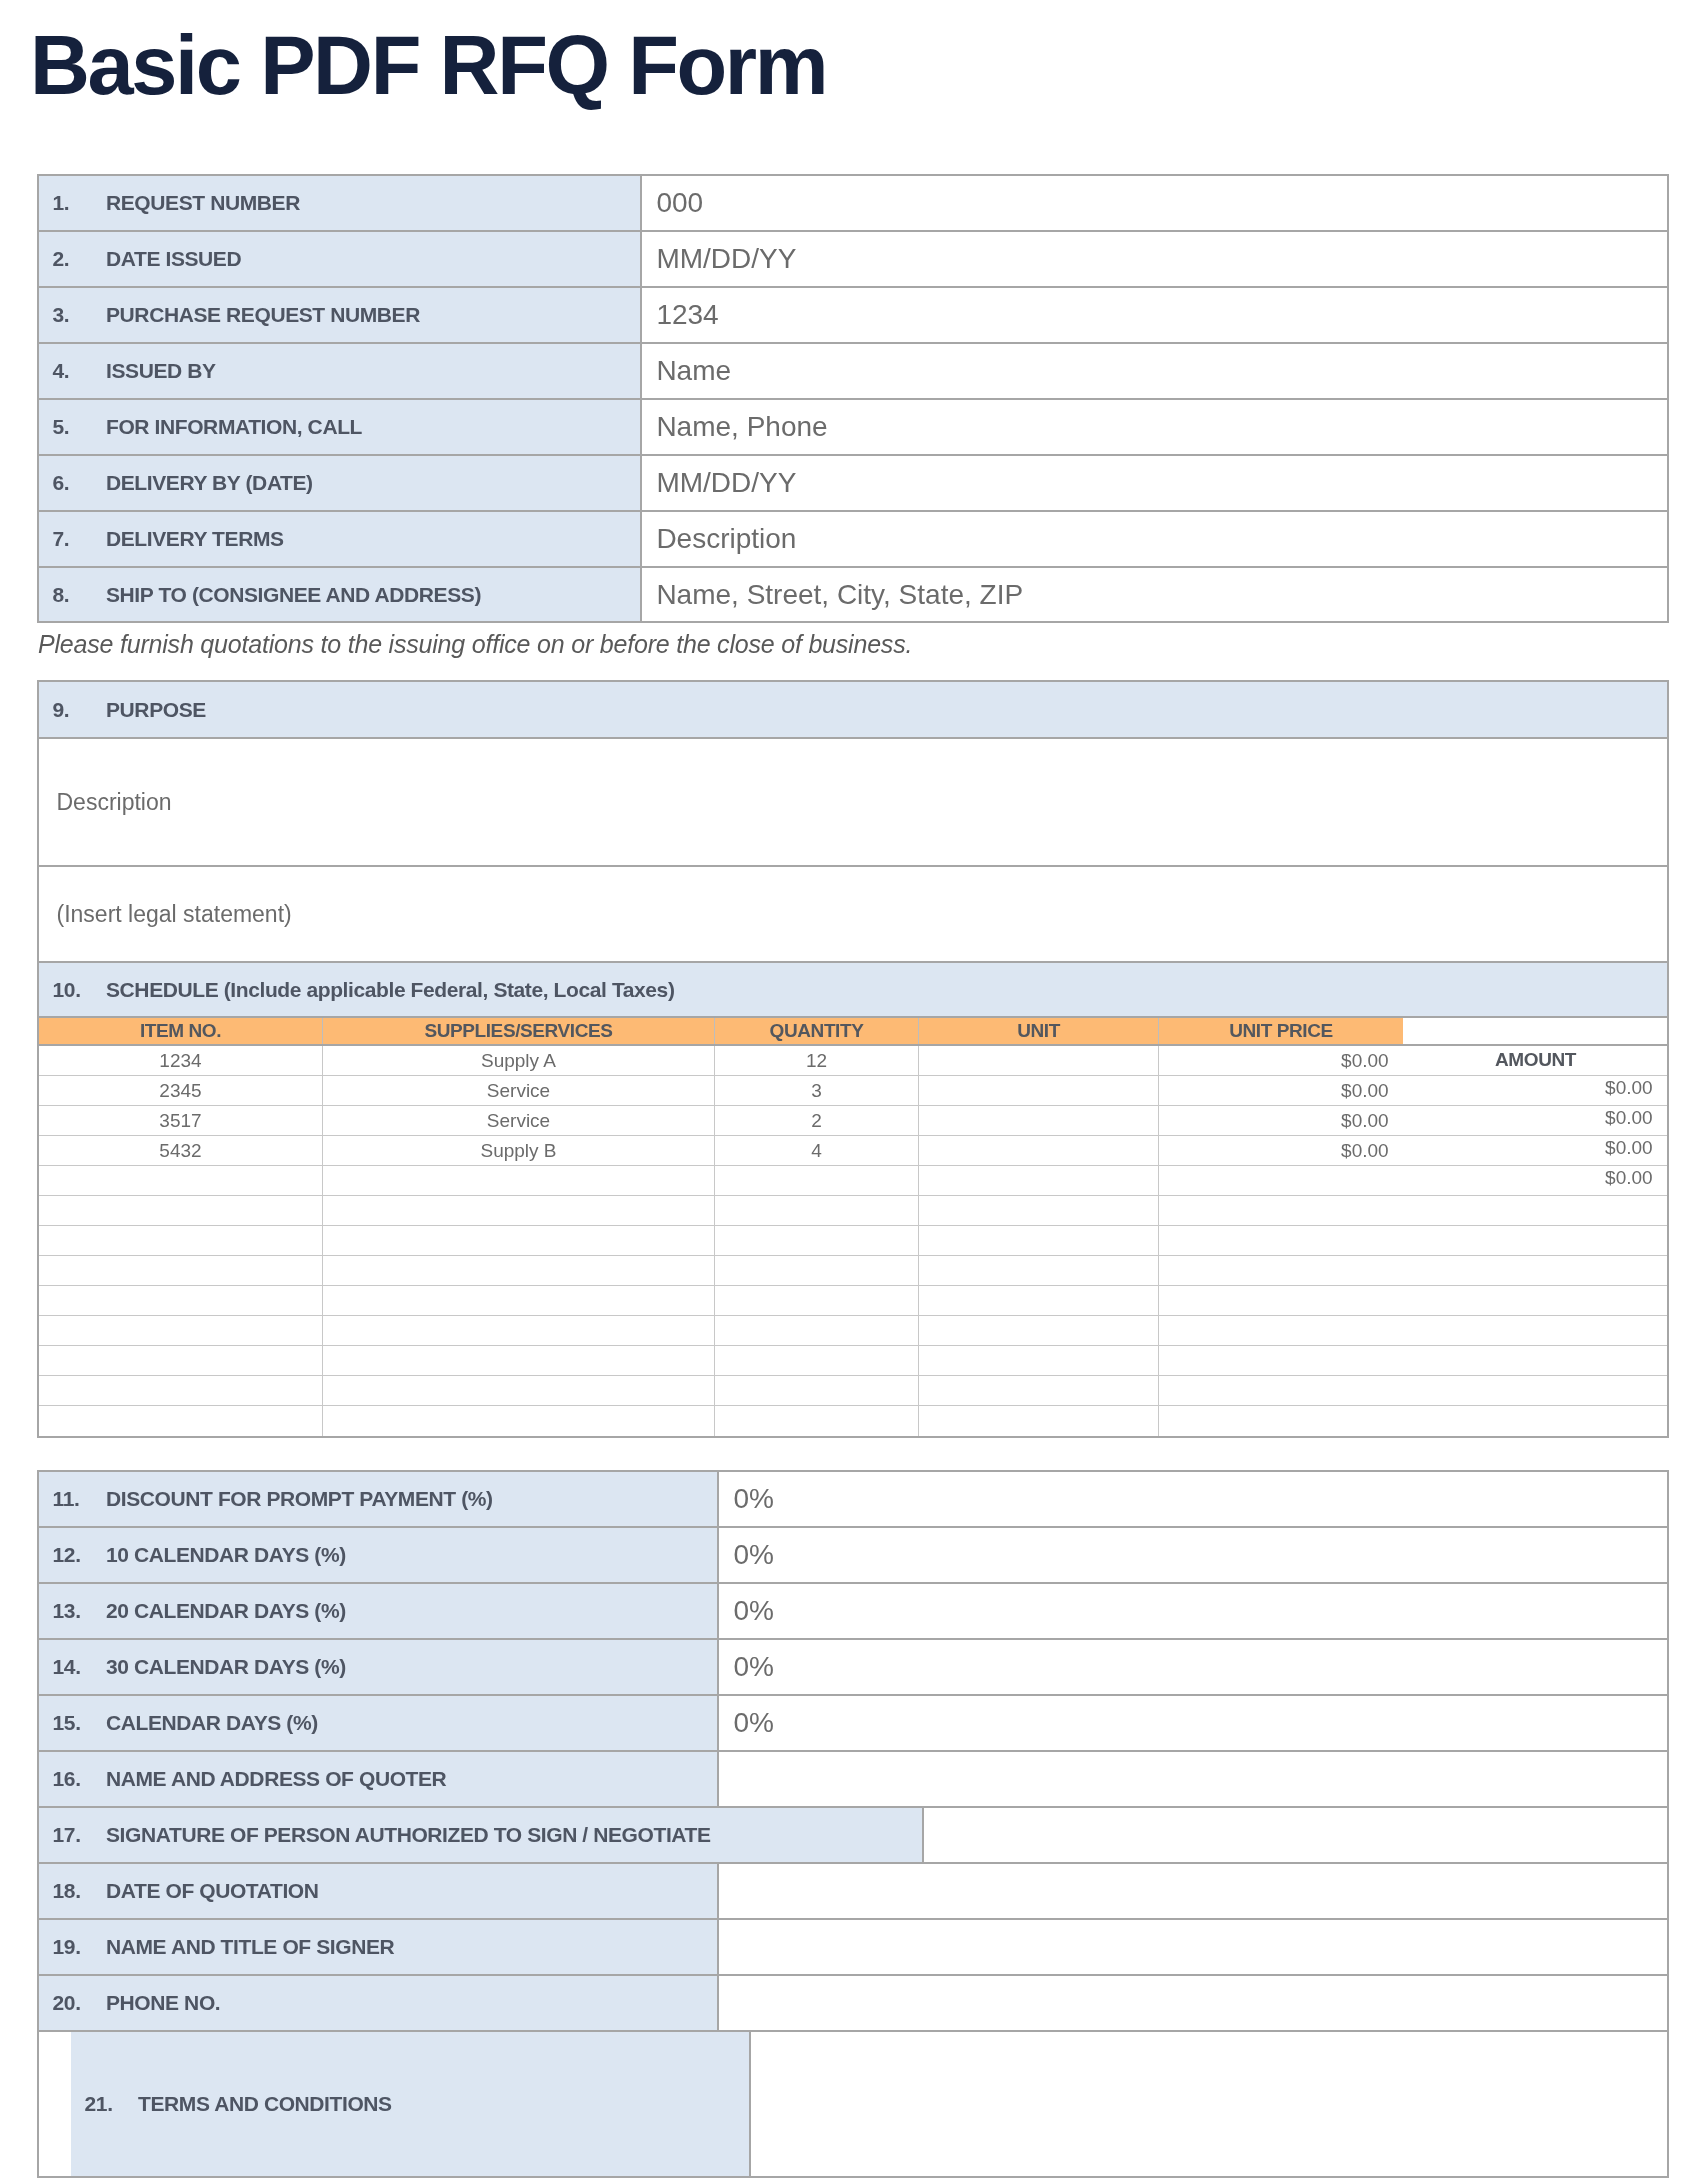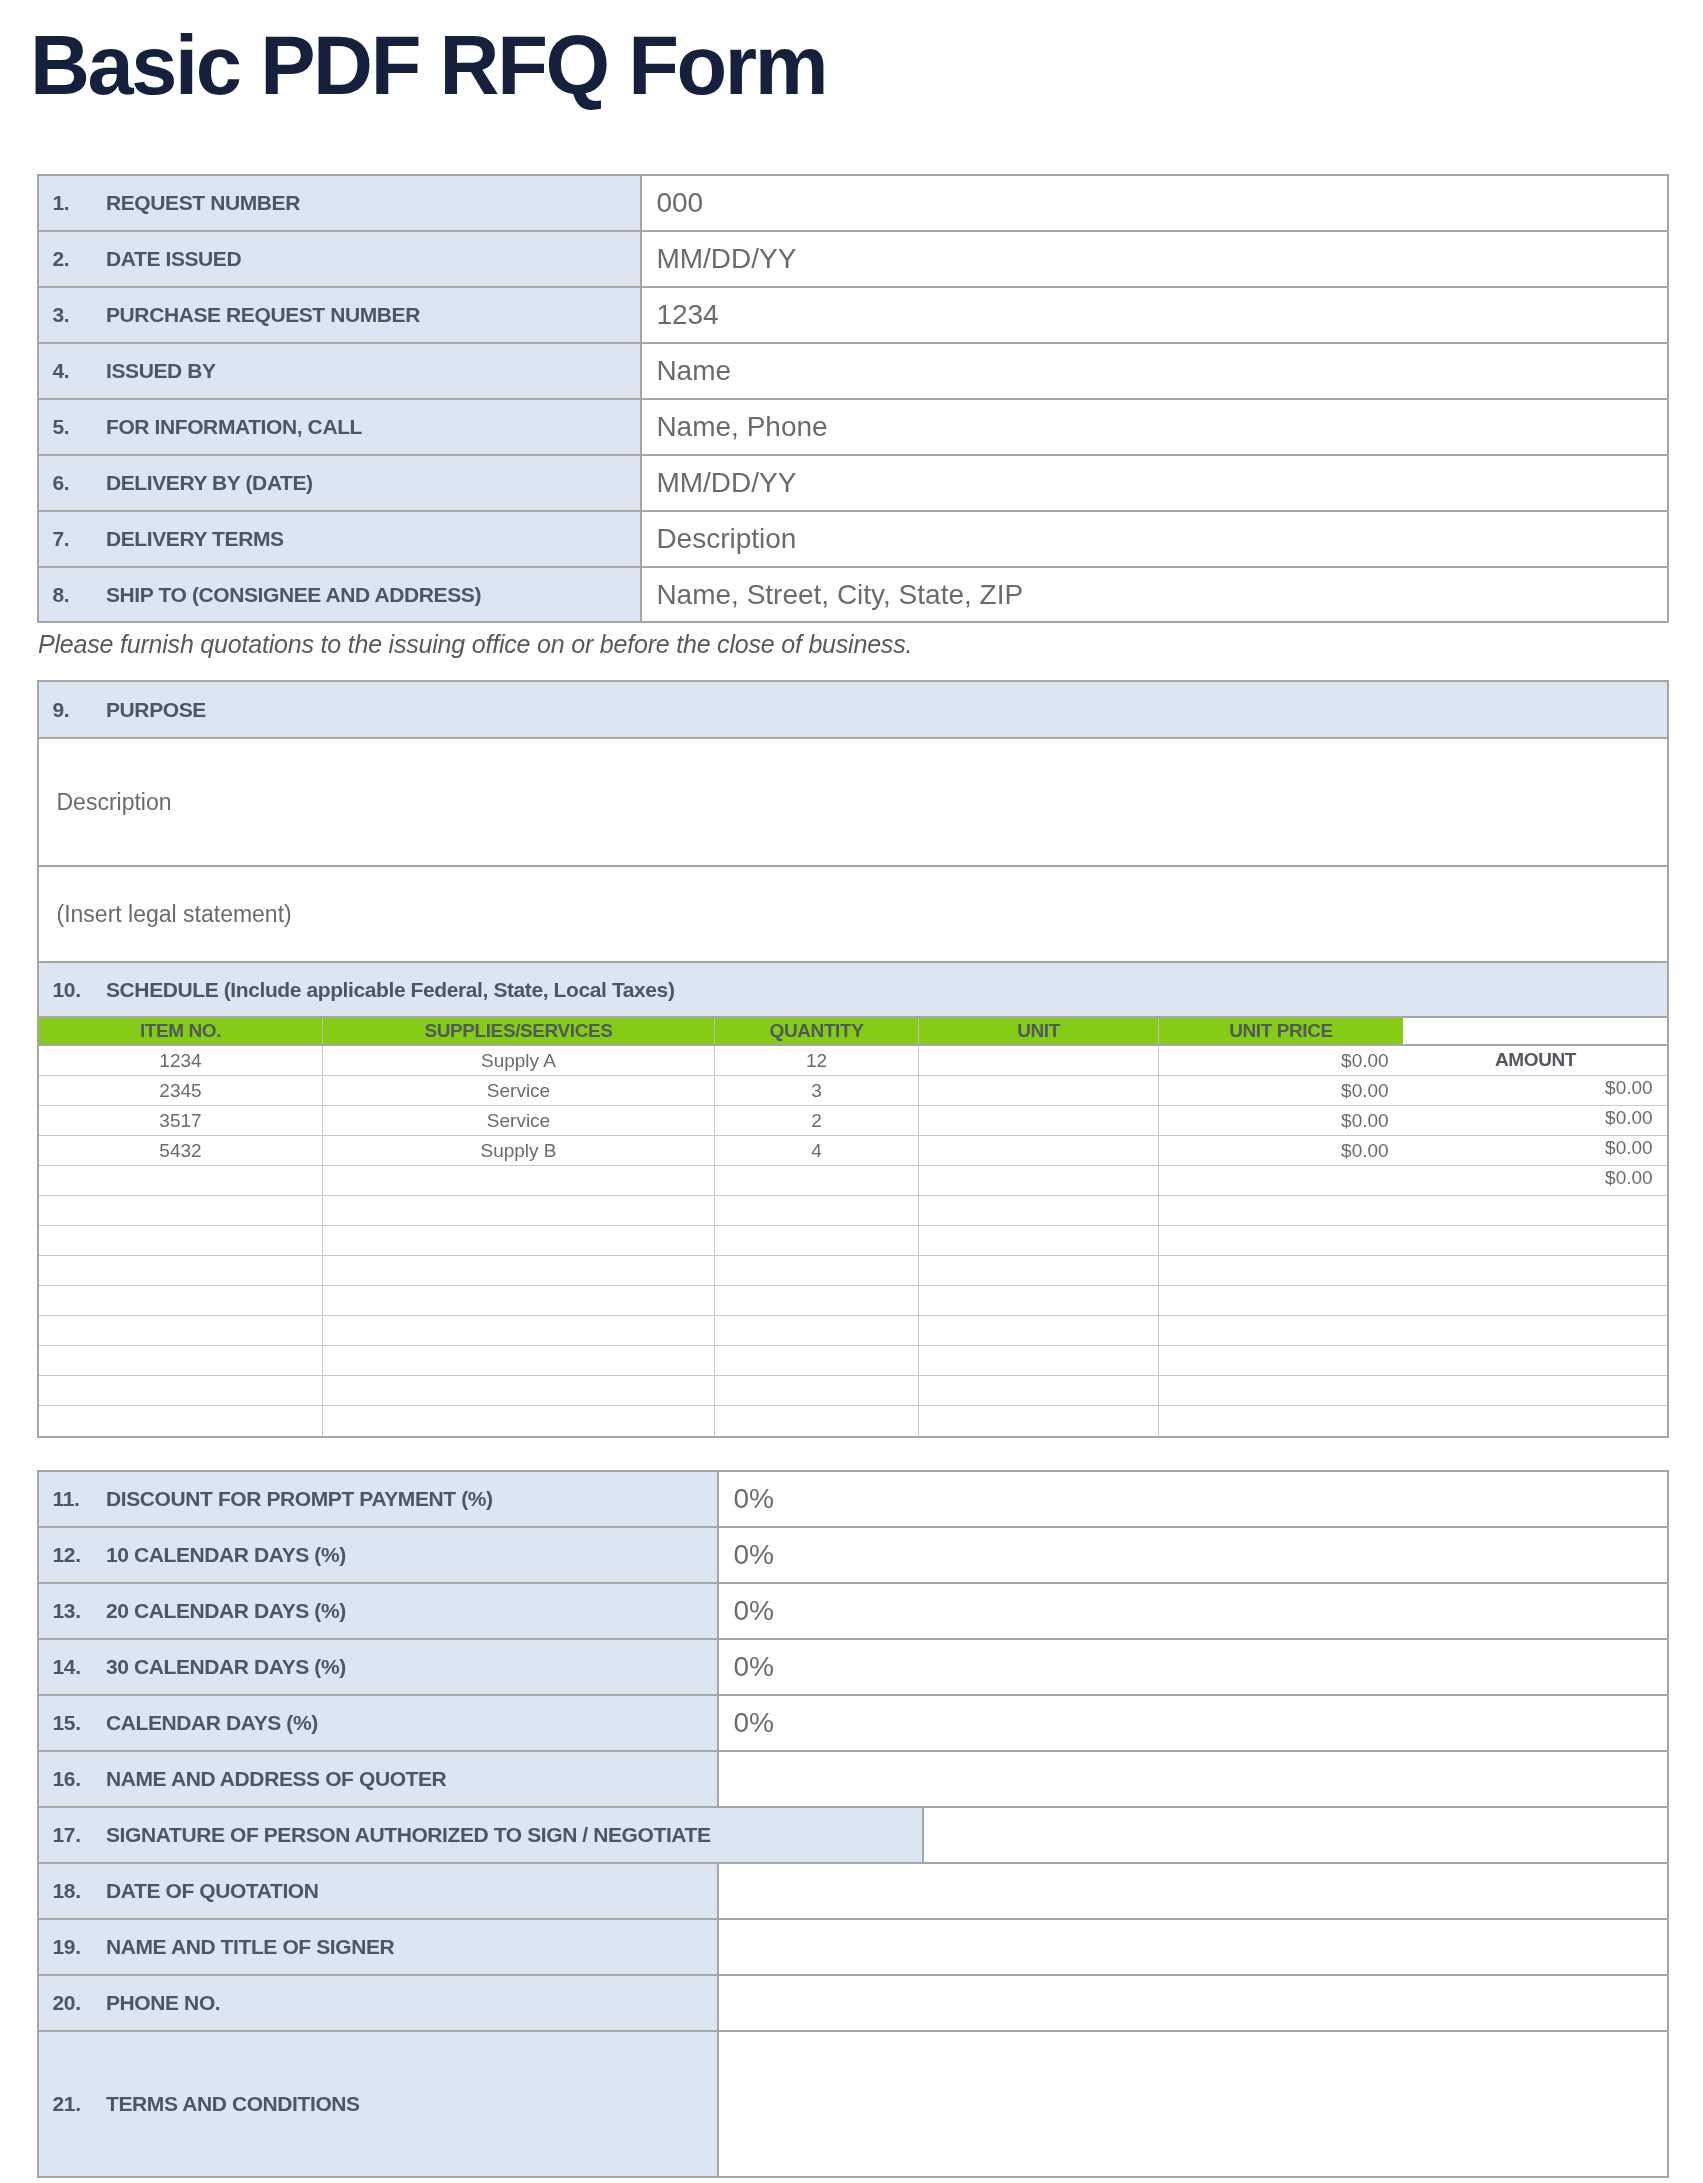--- a/index.html
+++ b/index.html
@@ -56,35 +56,35 @@
           color: #4e5563; font-weight: bold; font-size: 21px; letter-spacing: -0.4px; }
   .hrow.first { height: 57px; }
   .freecell { display: flex; align-items: center; background: #fff;
               border-bottom: 2.4px solid #a6a6a6;
               padding-left: 17.5px; color: #6b6b6b; font-size: 23px; }
   .desc { height: 128px; }
   .legal { height: 96px; }
 
   .shead { display: flex; border-bottom: 2.4px solid #a6a6a6; height: 28px; }
   .shcell {
-    background: #84cc16; color: #53575e; font-weight: bold; font-size: 19px;
+    background: #fdba74; color: #53575e; font-weight: bold; font-size: 19px;
     letter-spacing: -0.4px; display: flex; align-items: center; justify-content: center;
   }
   .shcell + .shcell { border-left: 1.6px solid #bdbdbd; }
   .srow { display: flex; height: 30px; border-bottom: 1.6px solid #c8c8c8; }
   .srow:last-child { border-bottom: none; }
   .scell { display: flex; align-items: center; justify-content: center;
            font-size: 19px; color: #6b6b6b; background: #fff; }
   .scell + .scell { border-left: 1.6px solid #c8c8c8; }
   .scell.right { justify-content: flex-end; padding-right: 14.4px; }
   .c0 { width: 283px; } .c1 { width: 392px; } .c2 { width: 204px; }
   .c3 { width: 240px; } .c4 { width: 245px; } .c5 { flex: 1; margin-top: 42px; }
 
   .drow { height: 56px; }
-  .drow.tall { height: 144px; }
+  .drow.tall { height: 144px; margin-left: 32px; }
   .drow:last-child { border-bottom: none; }
 </style>
 </head>
 <body>
 
 <div class="page">
 
   <h1 class="title">Basic PDF RFQ Form</h1>
 
   <div class="tbl info" id="info-table">

